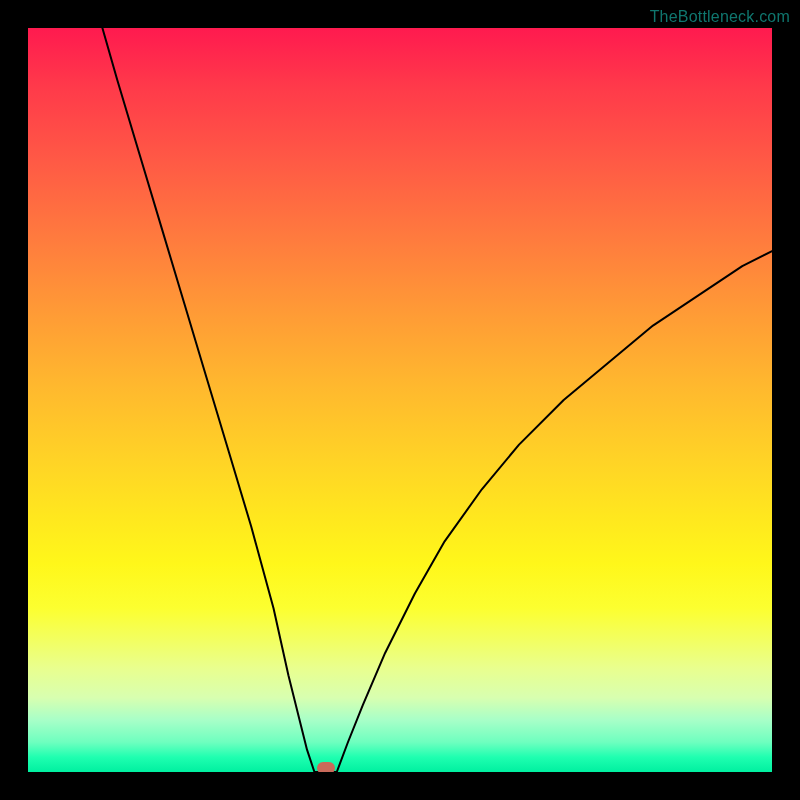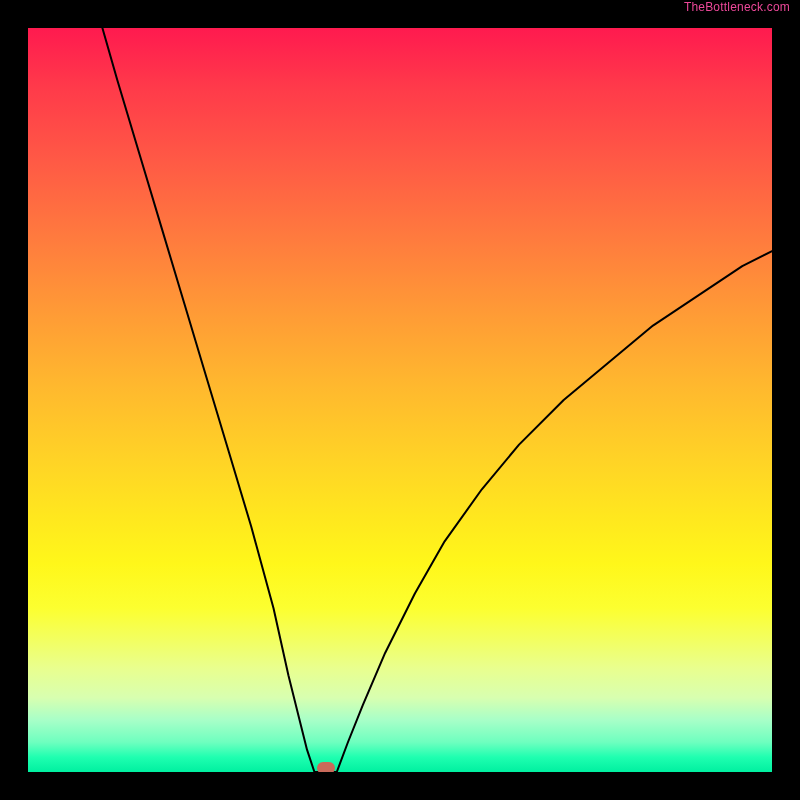--- a/index.html
+++ b/index.html
@@ -56,24 +56,24 @@
   .min-marker {
     position: absolute;
     width: 18px;
     height: 12px;
     background: #c96a5a;
     border-radius: 6px;
     transform: translate(-50%, -50%);
   }
   .watermark {
     position: absolute;
-    top: 0;
+    top: 8px;
     right: 10px;
-    color: #ec4899;
-    font-size: 12px;
+    color: #0f766e;
+    font-size: 16px;
     letter-spacing: 0.2px;
     user-select: none;
   }
 </style>
 </head>
 <body>
 
 <div class="frame">
 
   <div class="watermark">TheBottleneck.com</div>

